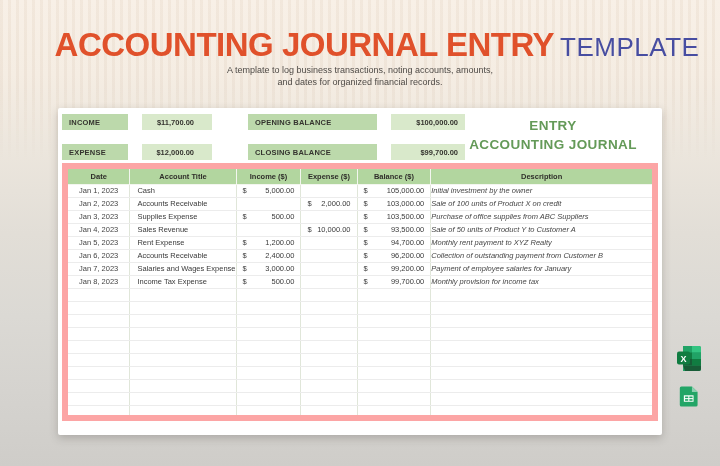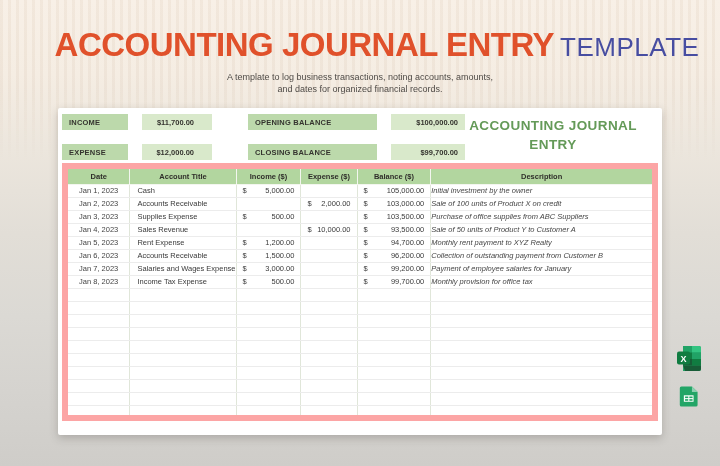--- a/index.html
+++ b/index.html
@@ -14,21 +14,21 @@
     position:absolute; left:0; top:0; width:720px; height:160px;
     background:repeating-linear-gradient(90deg, rgba(205,180,155,0.14) 0 3px, rgba(255,255,255,0.0) 3px 8px);
     -webkit-mask-image:linear-gradient(180deg,#000 55%,transparent 100%);
     mask-image:linear-gradient(180deg,#000 55%,transparent 100%);
     pointer-events:none;
   }
   .page-header { position:absolute; left:0; top:26px; width:720px; text-align:center; }
   .title-line { display:flex; justify-content:center; align-items:baseline; gap:6px;padding-left:34px; }
   .main-title { font-size:33px; font-weight:800; letter-spacing:-0.5px; color:#e0512b; }
   .title-suffix { font-size:26px; font-weight:500; letter-spacing:0.5px; color:#474da1; }
-  .subtitle { margin-top:7px; font-size:9px; line-height:12px; color:#4f4b47; }
+  .subtitle { font-size:9px; line-height:12px; color:#4f4b47; }
 
   
   .card {
     position:absolute; left:58px; top:108px; width:604px; height:327px;
     background:#ffffff; border-radius:2px;
     box-shadow:0 3px 9px rgba(60,55,50,0.25);
     padding:5px 4px 4px 4px;
   }
   
   .summary {
@@ -103,22 +103,22 @@
     <div class="sum-value inner">$11,700.00</div>
     <div class="sum-label balance">OPENING BALANCE</div>
     <div class="sum-value outer">$100,000.00</div>
     <div class="sum-label">EXPENSE</div>
     <div class="sum-value inner">$12,000.00</div>
     <div class="sum-label balance">CLOSING BALANCE</div>
     <div class="sum-value outer">$99,700.00</div>
   </div>
 
   <div class="sheet-title">
+    <div>ENTRY</div>
     <div>ACCOUNTING JOURNAL</div>
-    <div>ENTRY</div>
   </div>
 
   <table class="journal">
     <colgroup>
       <col class="c-date">
         <col class="c-account">
         <col class="c-income">
       <col class="c-expense">
         <col class="c-balance">
         <col class="c-desc">
@@ -223,21 +223,21 @@
             </span>
           </td>
           <td class="cell-desc">Monthly rent payment to XYZ Realty</td>
         </tr>
         <tr>
           <td class="cell-date">Jan 6, 2023</td>
           <td class="cell-account">Accounts Receivable</td>
           <td class="cell-money">
             <span class="money">
               <span>$</span>
-              <span>1,500.00</span>
+              <span>2,400.00</span>
             </span>
           </td>
           <td class="cell-money"></td>
           <td class="cell-money">
             <span class="money">
               <span>$</span>
               <span>96,200.00</span>
             </span>
           </td>
           <td class="cell-desc">Collection of outstanding payment from Customer B</td>
@@ -269,21 +269,21 @@
               <span>500.00</span>
             </span>
           </td>
           <td class="cell-money"></td>
           <td class="cell-money">
             <span class="money">
               <span>$</span>
               <span>99,700.00</span>
             </span>
           </td>
-          <td class="cell-desc">Monthly provision for office tax</td>
+          <td class="cell-desc">Monthly provision for income tax</td>
         </tr>
         <tr>
           <td></td>
           <td></td>
           <td></td>
           <td></td>
           <td></td>
           <td></td>
         </tr>
         <tr>

